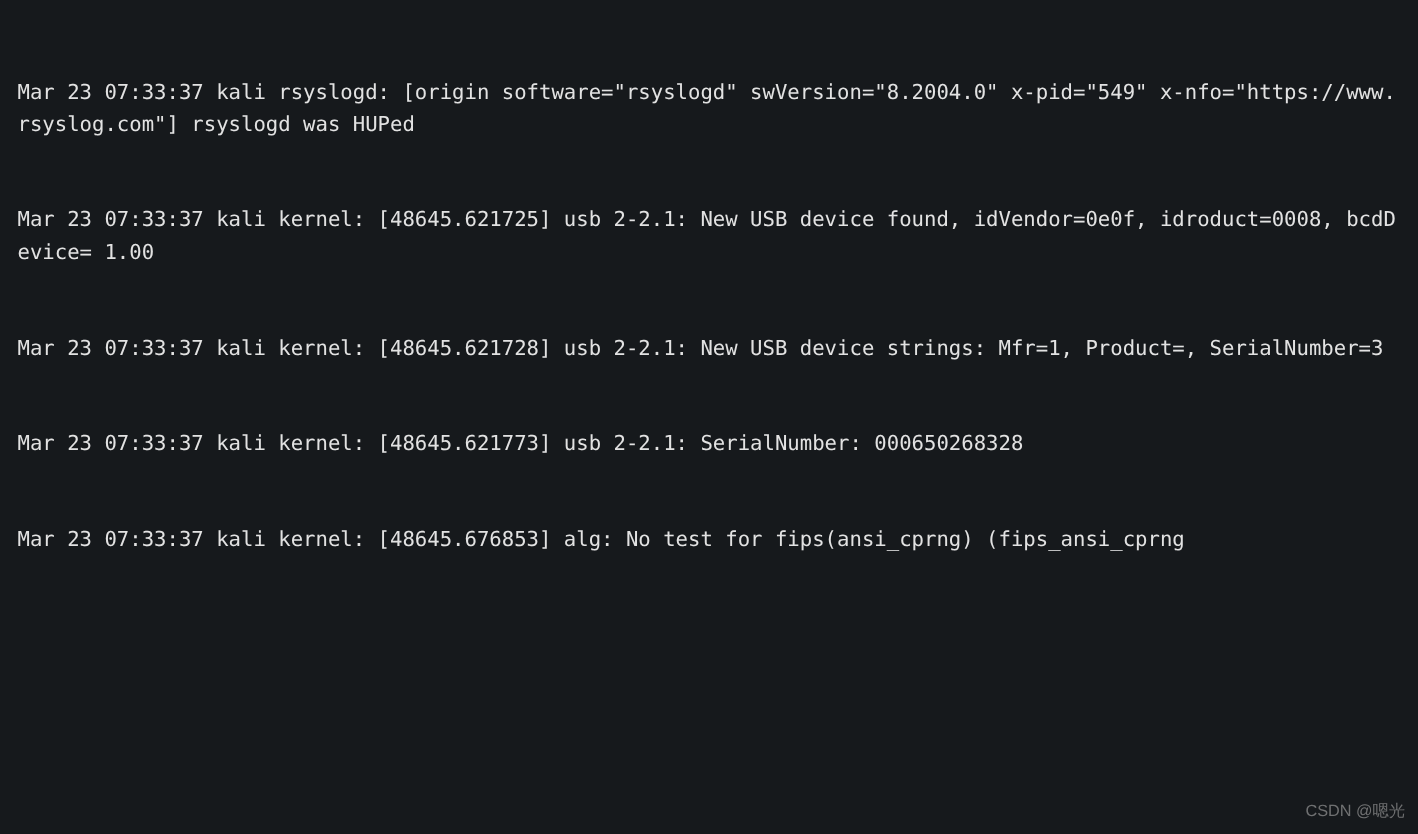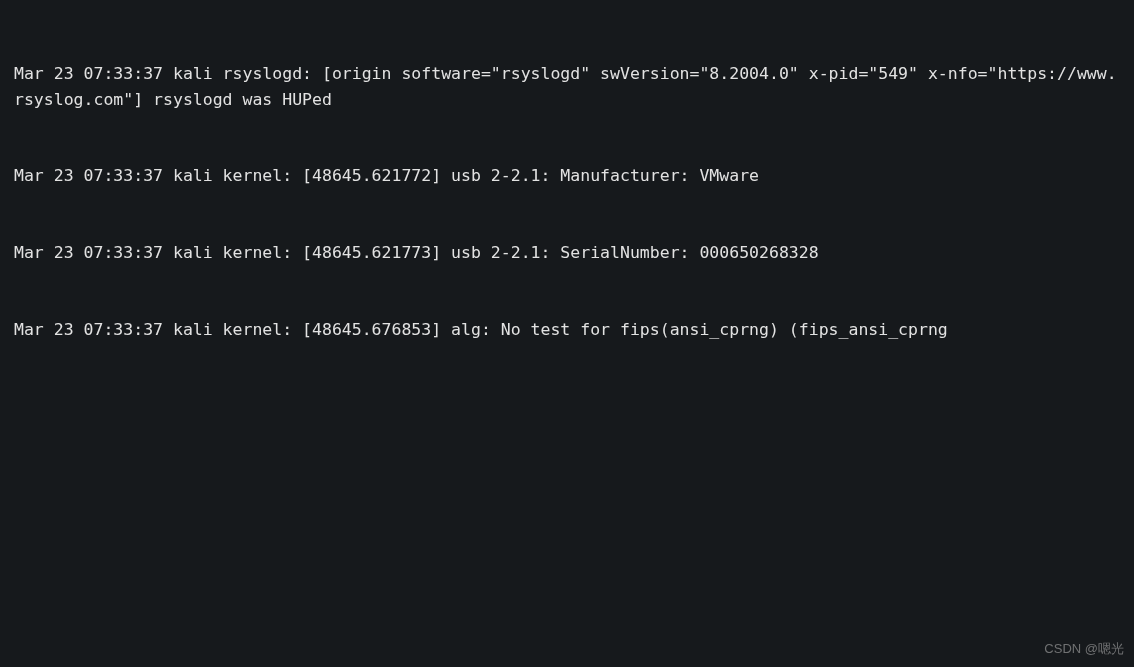--- a/index.html
+++ b/index.html
@@ -33,21 +33,22 @@
     font-size: 13px;
     opacity: 0.6;
     font-family: sans-serif;
   }
 </style>
 </head>
 <body>
 
 <div class="terminal">
   <span class="log-line">Mar 23 07:33:37 kali rsyslogd: [origin software="rsyslogd" swVersion="8.2004.0" x-pid="549" x-nfo="https://www.rsyslog.com"] rsyslogd was HUPed</span>
-  <span class="log-line">Mar 23 07:33:37 kali kernel: [48645.621772] usb 2-2.1: Manufacturer: VMware</span>
+  <span class="log-line">Mar 23 07:33:37 kali kernel: [48645.621725] usb 2-2.1: New USB device found, idVendor=0e0f, idroduct=0008, bcdDevice= 1.00</span>
+  <span class="log-line">Mar 23 07:33:37 kali kernel: [48645.621728] usb 2-2.1: New USB device strings: Mfr=1, Product=, SerialNumber=3</span>
   <span class="log-line">Mar 23 07:33:37 kali kernel: [48645.621773] usb 2-2.1: SerialNumber: 000650268328</span>
   <span class="log-line">Mar 23 07:33:37 kali kernel: [48645.676853] alg: No test for fips(ansi_cprng) (fips_ansi_cprng</span>
   
   
   
   
   
   
   
   

